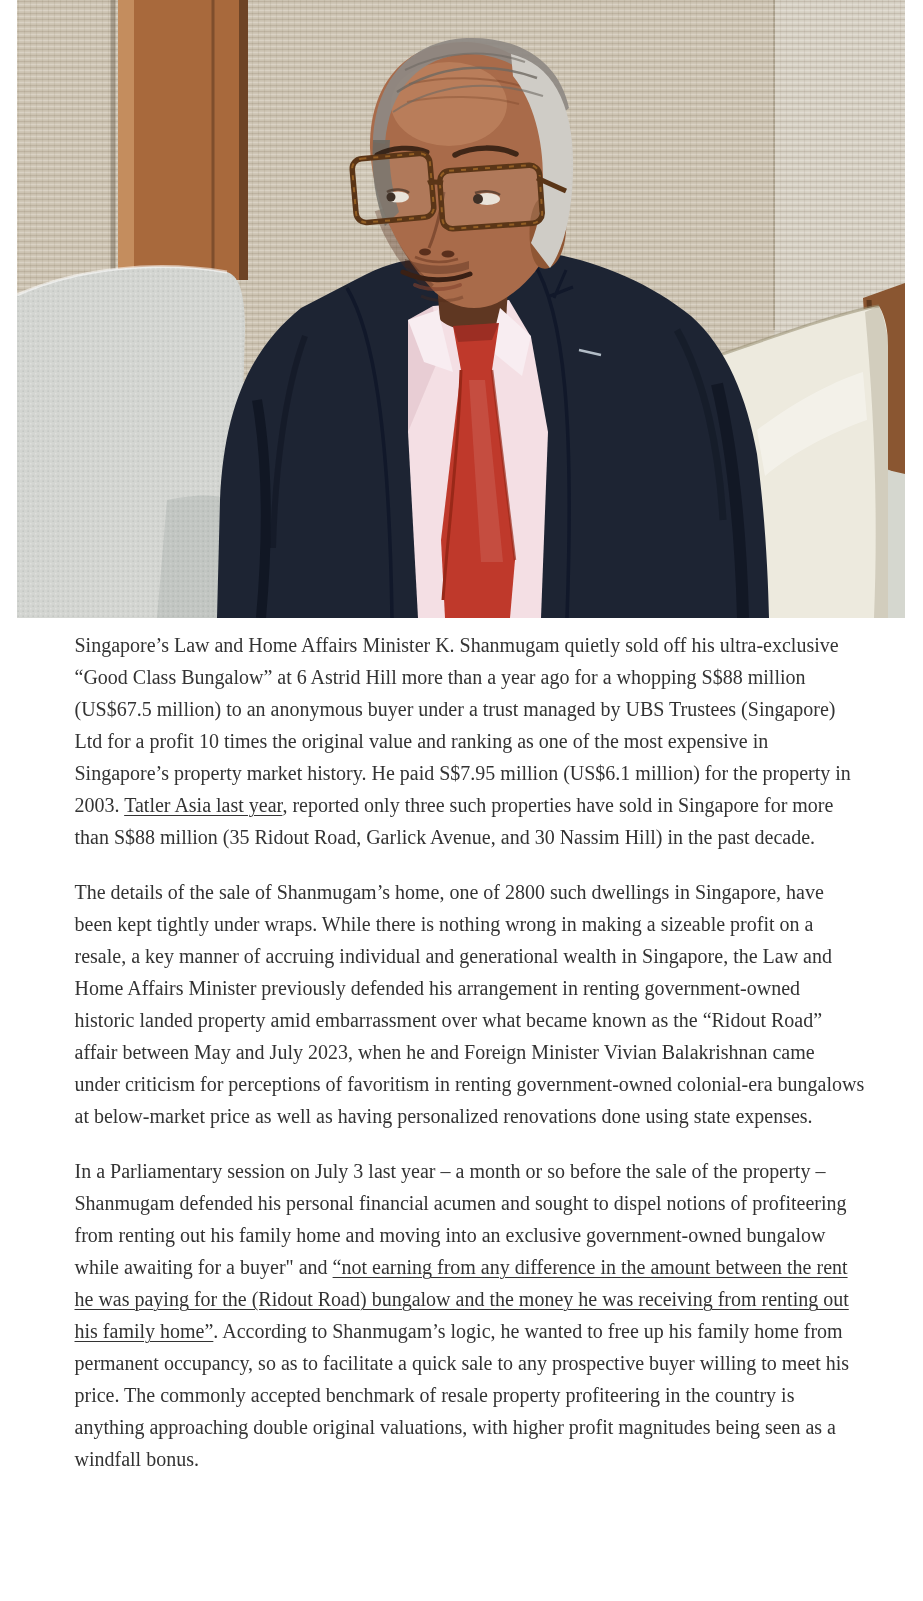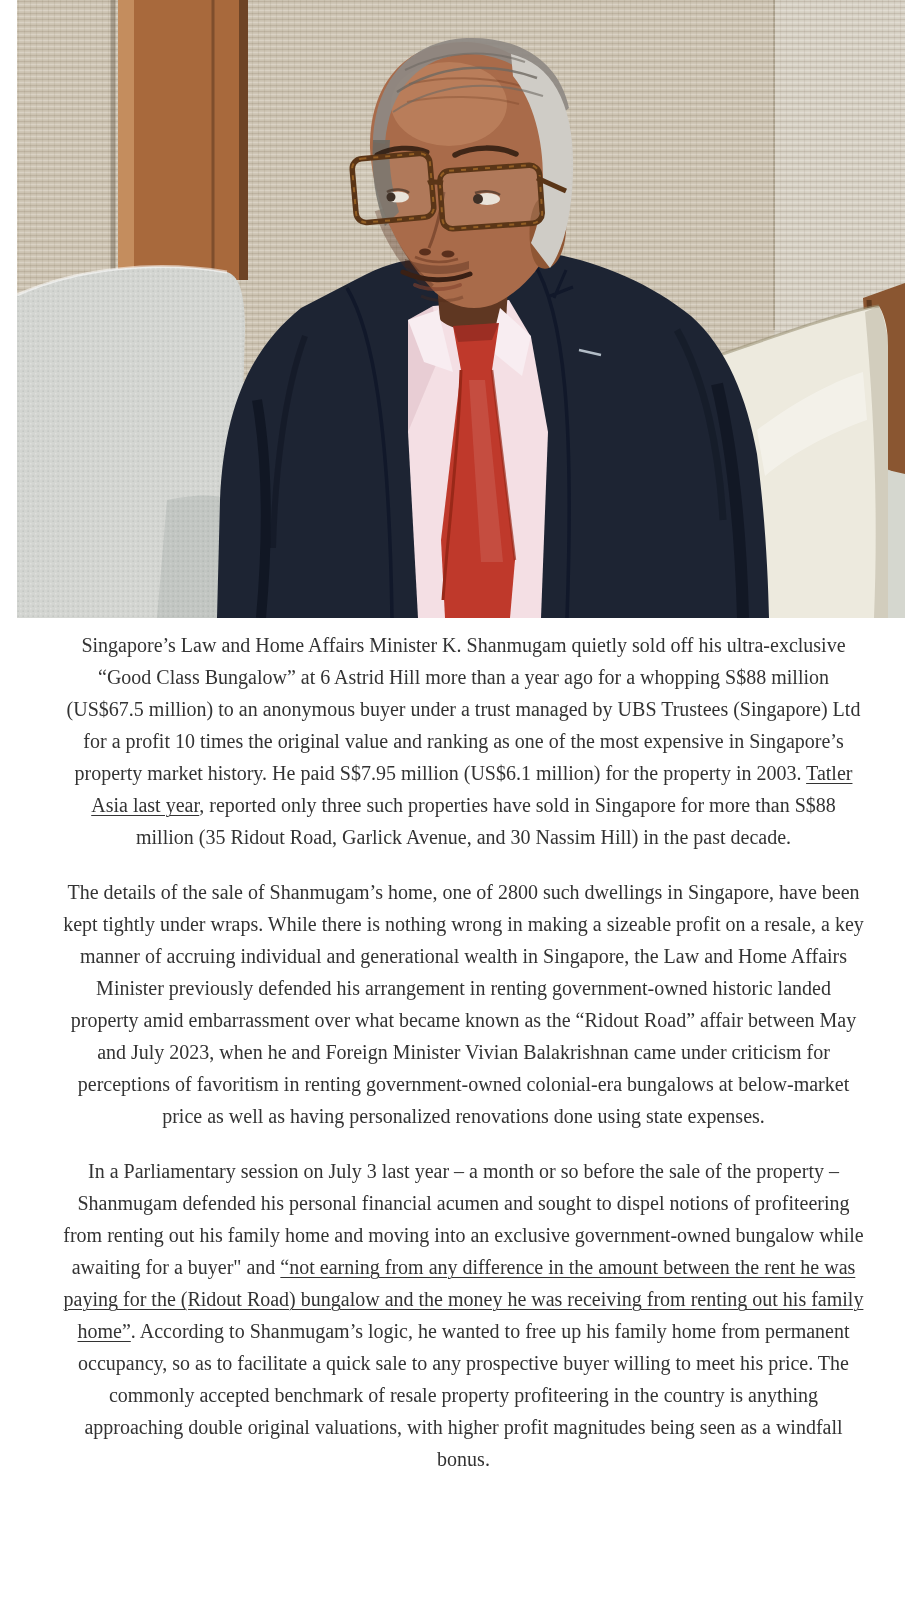--- a/index.html
+++ b/index.html
@@ -1,21 +1,21 @@
 <!DOCTYPE html>
 <html><head>
 <meta charset="utf-8">
 <style>
   html,body{margin:0;padding:0;background:#ffffff;}
   .page{width:923px;min-height:1601px;margin:0;background:#ffffff;position:relative;}
   figure.photo{margin:0;padding:0 18px 0 17px;line-height:0;}
   figure.photo svg{display:block;}
   article.body{width:806px;margin:11px auto 0;font-family:"Liberation Serif","DejaVu Serif",serif;
     font-size:20px;line-height:32px;color:#333333;text-align:left;}
-  article.body p{margin:0 0 23px 4px;text-align:center;}
+  article.body p{margin:0 0 23px 16px;}
   article.body a.inline-link{color:inherit;text-decoration:underline;text-decoration-thickness:1px;text-underline-offset:3px;cursor:pointer;}
   article.body span{color:inherit;}
 </style>
 </head>
 <body style="background: rgb(255, 255, 255);">
 
 <div class="page">
 
   <figure class="photo">
     <svg viewBox="0 0 888 618" width="888" height="618" role="img" aria-label="K. Shanmugam seated in a dark navy suit with a red tie and tortoiseshell glasses, in front of a woven beige wall, wooden post, pale sofa and cream cushions">

